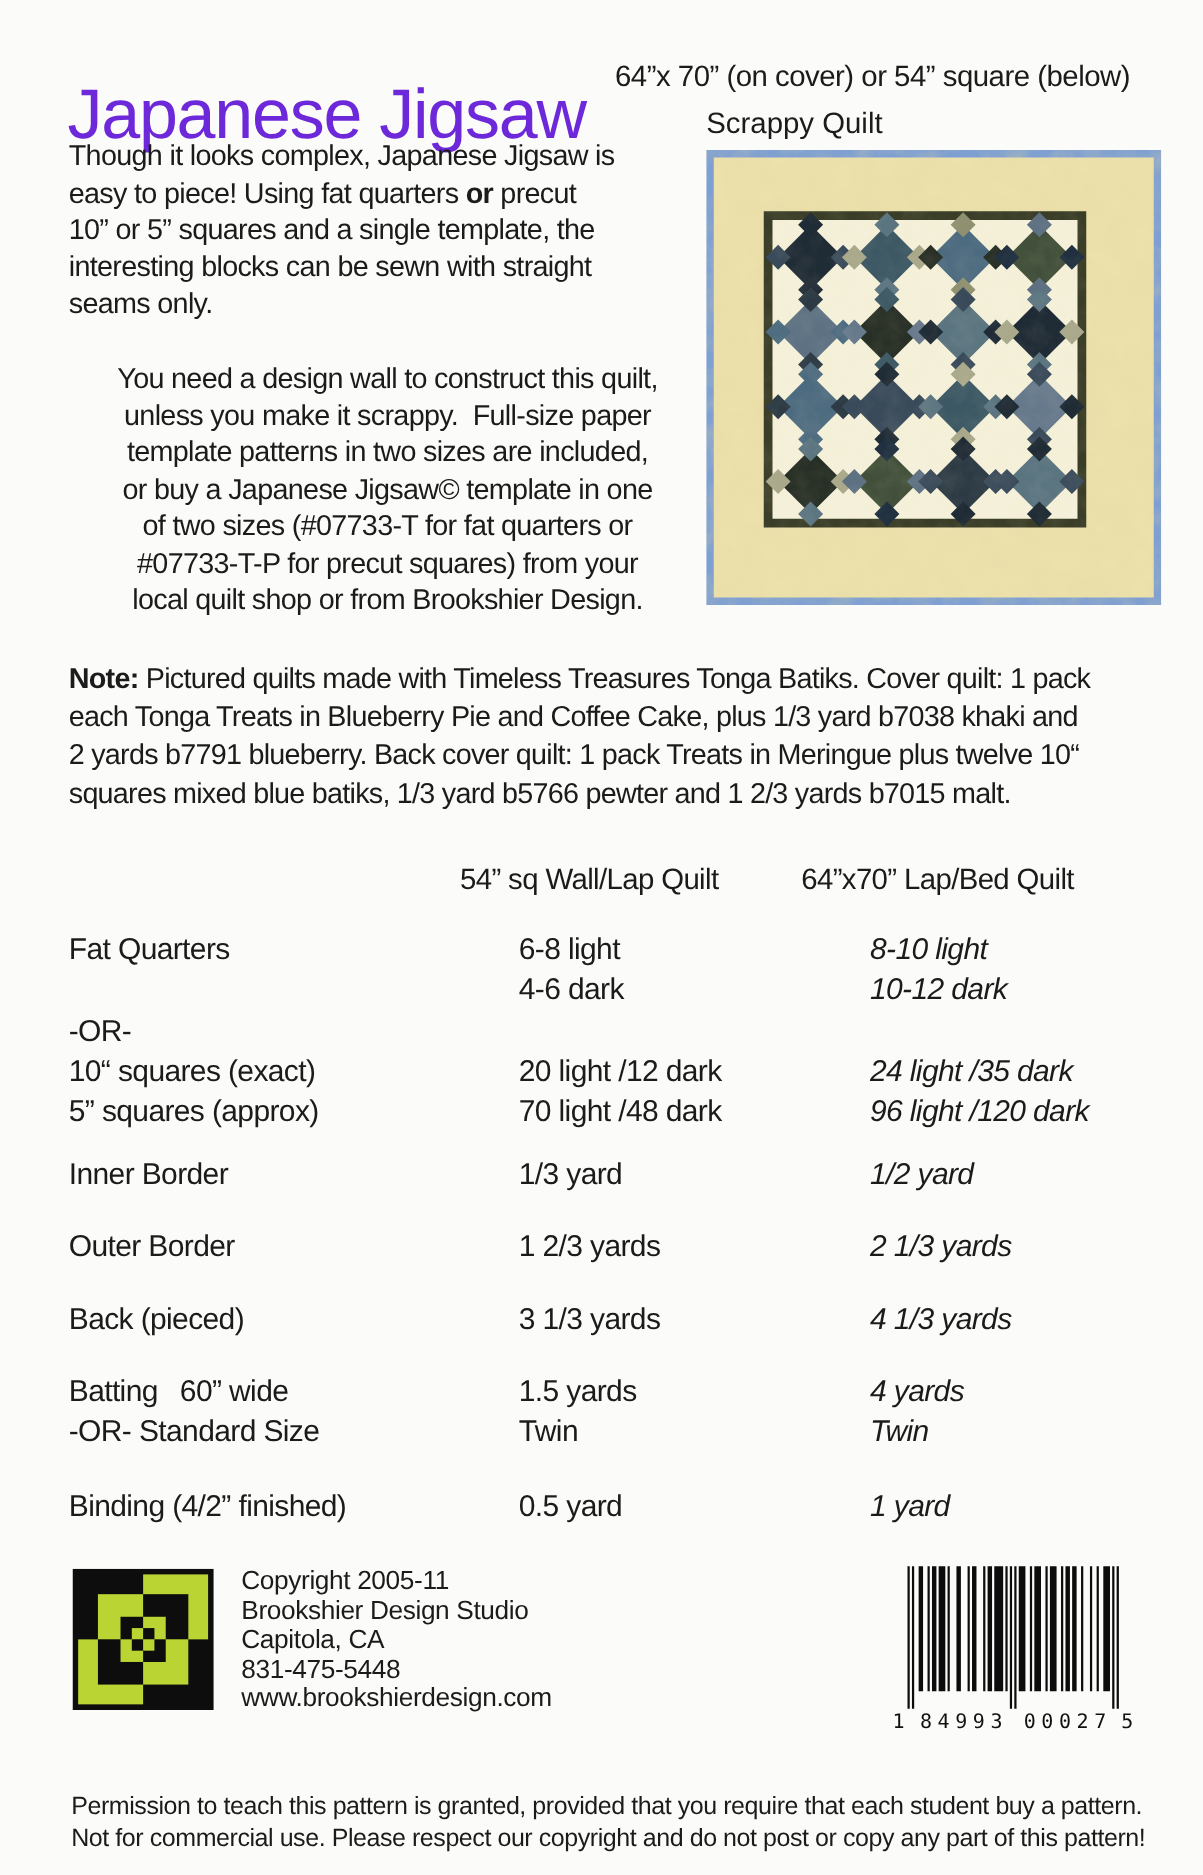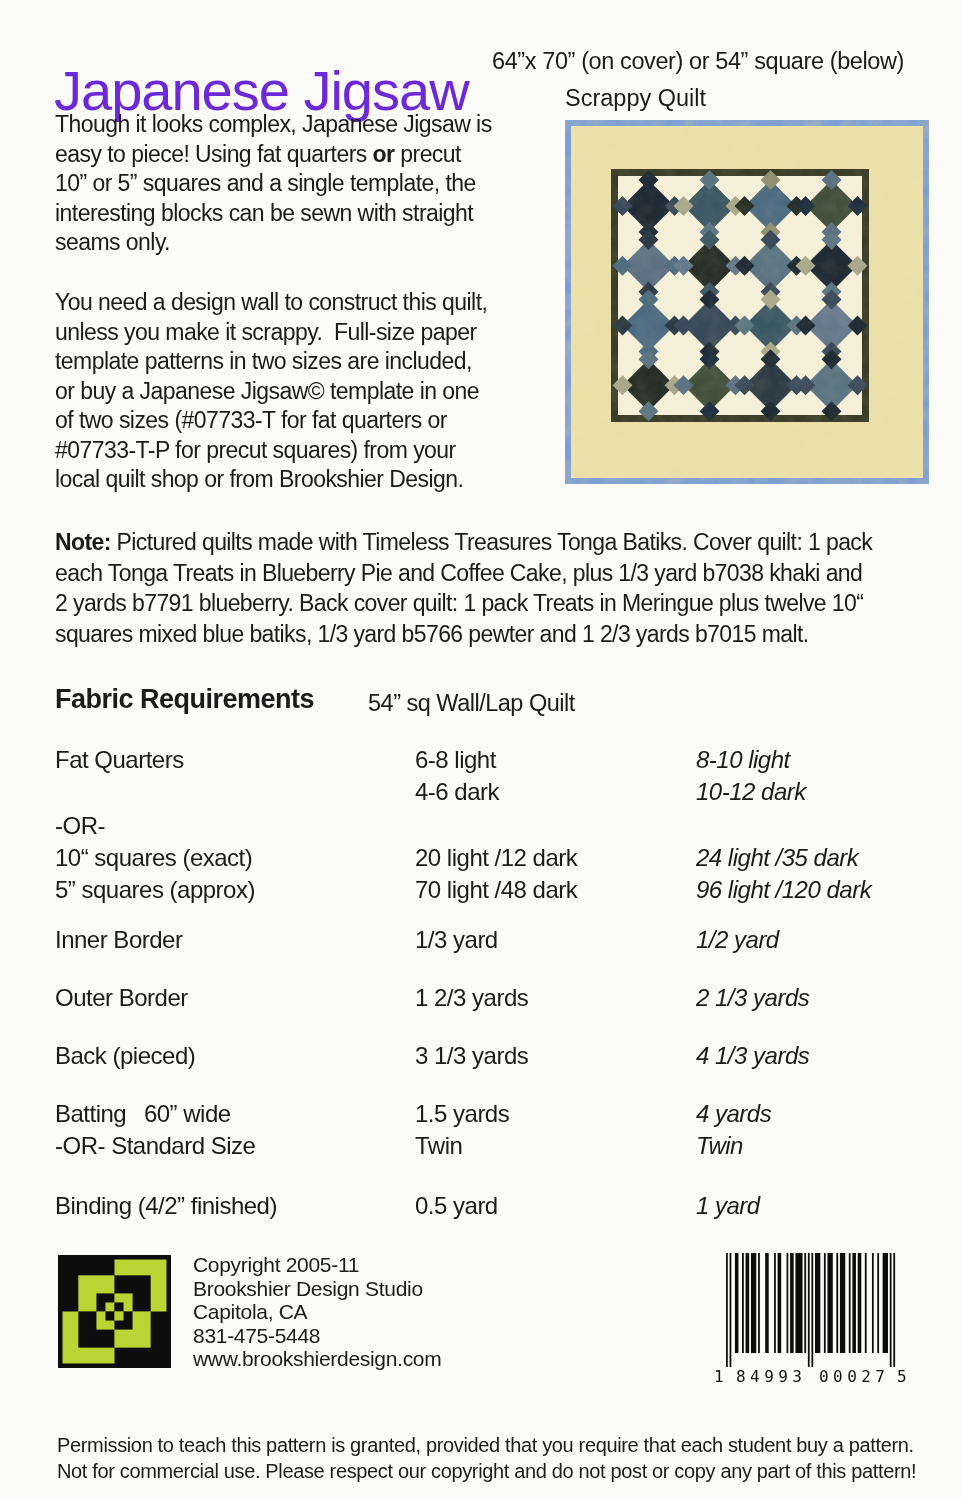--- a/index.html
+++ b/index.html
@@ -10,21 +10,21 @@
   }
   .abs{position:absolute;}
   .title{
     left:54px;top:20px;font-size:56px;letter-spacing:-1px;
     font-weight:400;color:#6d28d9;white-space:nowrap;
   }
   .size-note{left:492px;top:48px;font-size:23.5px;letter-spacing:-0.4px;white-space:nowrap;}
   .photo-caption{left:565px;top:85px;width:364px;text-align:left;font-size:23.5px;}
   .intro{white-space:pre-wrap;font-size:23px;line-height:29.5px;letter-spacing:-0.55px;margin:0;}
   .p1{left:55px;top:110px;width:500px;}
-  .p2{left:55px;top:288px;width:510px;}
+  .p2{left:55px;top:288px;width:510px;text-align:center;}
   .note{left:55px;top:527px;width:900px;white-space:pre-wrap;font-size:23px;line-height:30.5px;letter-spacing:-0.6px;margin:0;}
   .quilt-photo{left:565px;top:120px;width:364px;height:364px;}
   .req{left:55px;top:0;width:900px;height:1240px;}
   .req-heading{left:0;top:684px;font-size:27px;font-weight:700;letter-spacing:-0.5px;white-space:nowrap;}
   .req-col1{left:313px;top:690px;font-size:23.5px;letter-spacing:-0.5px;white-space:nowrap;}
   .req-col2{left:586px;top:690px;font-size:23.5px;letter-spacing:-0.5px;white-space:nowrap;}
   .req-row{left:0;top:0;width:900px;}
   .cell{position:absolute;white-space:pre-wrap;font-size:24px;line-height:32px;letter-spacing:-0.5px;}
   .cell.label{left:0;width:350px;}
   .cell.c1{left:360px;width:255px;}
@@ -164,22 +164,22 @@
       <rect x="53" y="56" width="244" height="239" filter="url(#mottle2)" opacity="0.16"></rect>
     </svg>
   </div>
 
   <p class="abs note"><b>Note:</b><span> Pictured quilts made with Timeless Treasures Tonga Batiks. Cover quilt: 1 pack
 each Tonga Treats in Blueberry Pie and Coffee Cake, plus 1/3 yard b7038 khaki and
 2 yards b7791 blueberry. Back cover quilt: 1 pack Treats in Meringue plus twelve 10“
 squares mixed blue batiks, 1/3 yard b5766 pewter and 1 2/3 yards b7015 malt.</span></p>
 
   <div class="abs req">
-    <div class="abs req-heading">Fabric Requirements</div>
     <div class="abs req-col1">54” sq Wall/Lap Quilt</div>
+    <div class="abs req-col2">64”x70” Lap/Bed Quilt</div>
 
     <div class="abs req-row">
       <span class="cell label r0">Fat Quarters</span>
       <span class="cell c1 r0">6-8 light
 4-6 dark</span>
       <span class="cell c2 r0">8-10 light
 10-12 dark</span>
     </div>
     <div class="abs req-row">
       <span class="cell label r1">-OR-</span>

